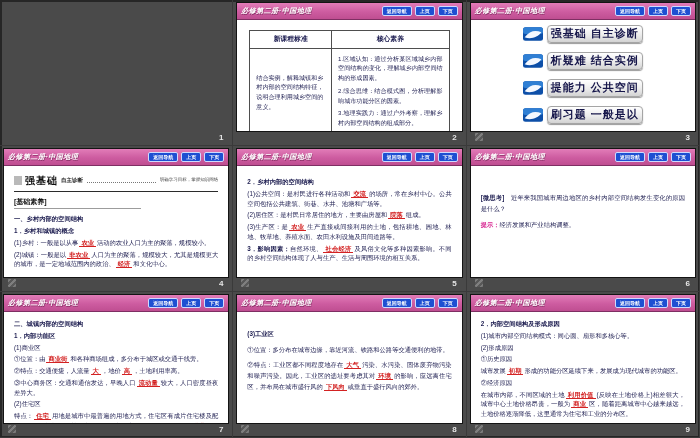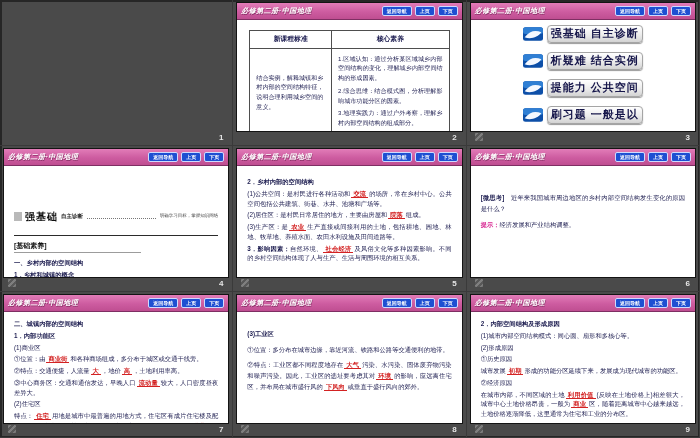--- a/index.html
+++ b/index.html
@@ -55,21 +55,21 @@
   .titem{margin-bottom:3px;text-align:justify;}
   
   .c3{display:flex;flex-direction:column;align-items:center;padding-top:5px;}
   .menu-row{display:flex;align-items:center;width:120px;margin-bottom:9px;}
   .mi{width:20px;height:14px;margin-right:4px;flex:none;}
   .menu-box{flex:1;height:16px;display:flex;align-items:center;justify-content:center;
     background:linear-gradient(180deg,#ffffff,#ececec 55%,#d3d3d3);border:1px solid #a5a5a5;
     border-radius:4px;box-shadow:0 1px 1px rgba(0,0,0,.4);font-size:11px;font-weight:bold;
     color:#16164a;letter-spacing:1px;white-space:nowrap;}
   
-  .sec-head{display:flex;align-items:center;border-bottom:1.5px solid #2b2b2b;padding-bottom:10px;margin-top:36px;}
+  .sec-head{display:flex;align-items:center;border-bottom:1.5px solid #2b2b2b;padding-bottom:2px;}
   .sec-sq{width:8px;height:9px;background:#b9b9b9;margin-right:3px;flex:none;}
   .sec-big{font-size:10px;font-weight:bold;color:#0f0f0f;letter-spacing:1px;white-space:nowrap;}
   .sec-small{font-size:5.5px;font-weight:bold;margin-left:3px;color:#222;white-space:nowrap;}
   .sec-dots{flex:1;border-bottom:1px dotted #777;margin:0 4px;height:1px;transform:translateY(1px);}
   .sec-note{font-size:4.5px;color:#444;white-space:nowrap;}
   .tagwrap{margin-top:5px;border-bottom:1px solid #9c9c9c;width:62%;font-size:7px;font-weight:bold;
     color:#101010;padding-bottom:1px;}
   .lines4{margin-top:5px;}
 </style>
 </head>

